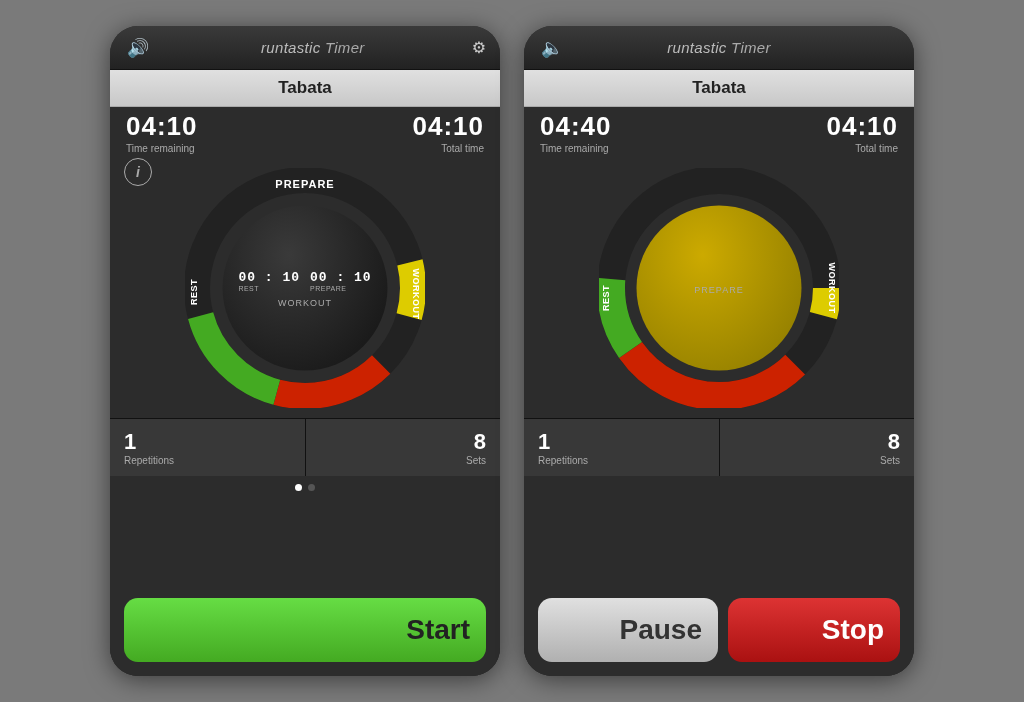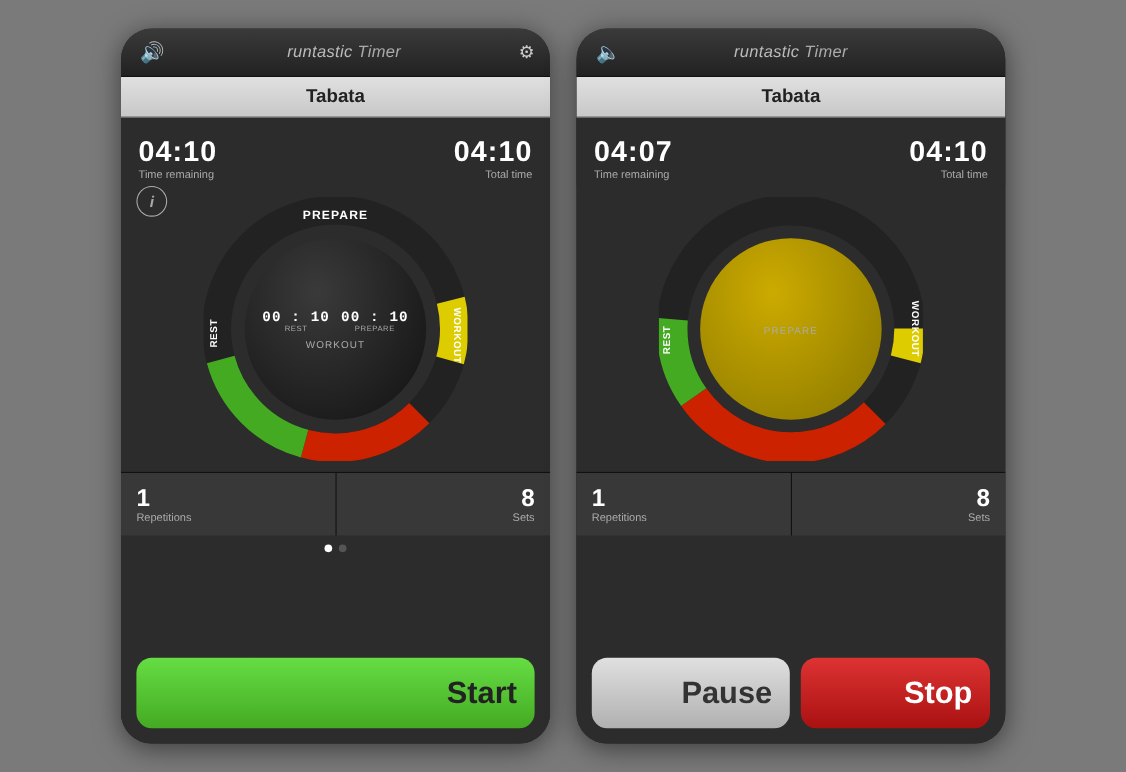--- a/index.html
+++ b/index.html
@@ -75,21 +75,21 @@
       padding: 8px;
       font-size: 17px;
       font-weight: bold;
       color: #222;
       border-bottom: 1px solid #aaa;
     }
     
     .time-row {
       display: flex;
       justify-content: space-between;
-      padding: 15px 16px 4px;
+      padding: 4px 16px 4px;
       background: #2c2c2c;
     }
     .time-block { display: flex; flex-direction: column; }
     .time-value {
       font-size: 26px;
       font-weight: bold;
       color: #fff;
       letter-spacing: 1px;
     }
     .time-label {
@@ -150,21 +150,20 @@
       justify-content: center;
     }
     .small-times {
       display: flex;
       gap: 10px;
       margin-bottom: 4px;
     }
     .small-time-block {
       display: flex;
       flex-direction: column;
-      align-items: center;
     }
     .small-time-value {
       font-family: 'Courier New', monospace;
       font-size: 13px;
       font-weight: bold;
       color: #fff;
       letter-spacing: 1px;
     }
     .small-time-label {
       font-size: 7px;
@@ -361,21 +360,21 @@
         <span style="font-style:italic;color:#bbb">runtastic</span><span> Timer</span>
       </span>
       <span style="width:30px"></span>
     </div>
 
     <div class="content">
       <div class="title-bar">Tabata</div>
 
       <div class="time-row">
         <div class="time-block">
-          <span class="time-value">04:07</span>
+          <span class="time-value">04:40</span>
           <span class="time-label">Time remaining</span>
         </div>
         <div class="time-block right">
           <span class="time-value">04:10</span>
           <span class="time-label">Total time</span>
         </div>
       </div>
 
       <div class="circle-area">
         <div class="timer-svg-container">

